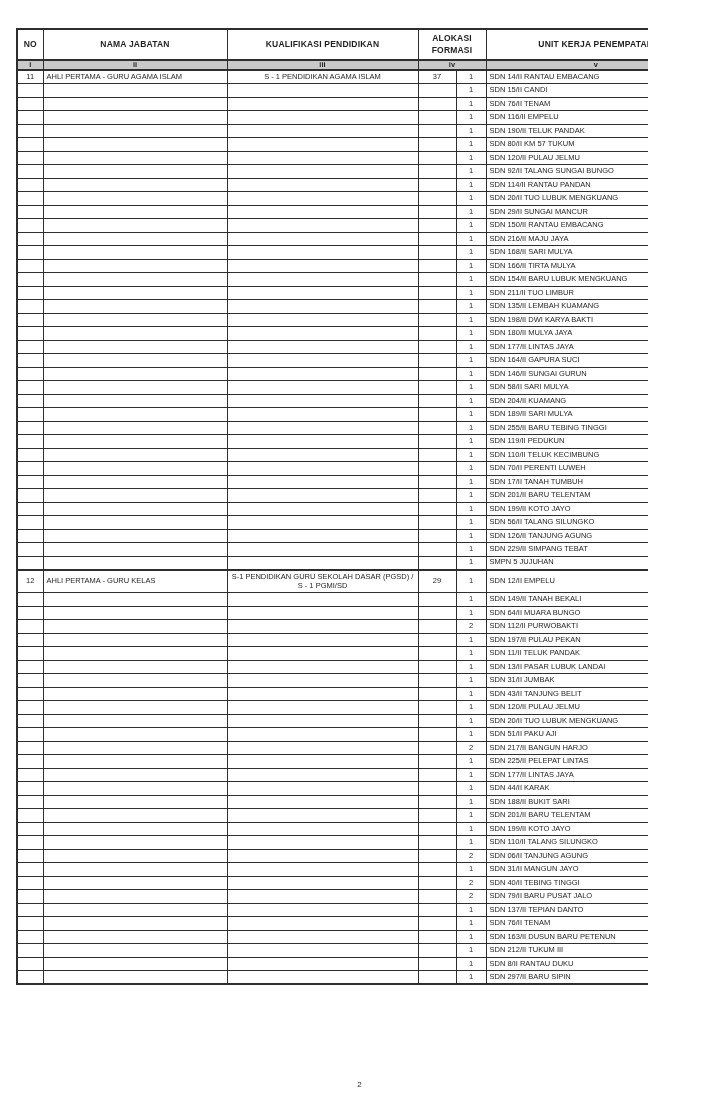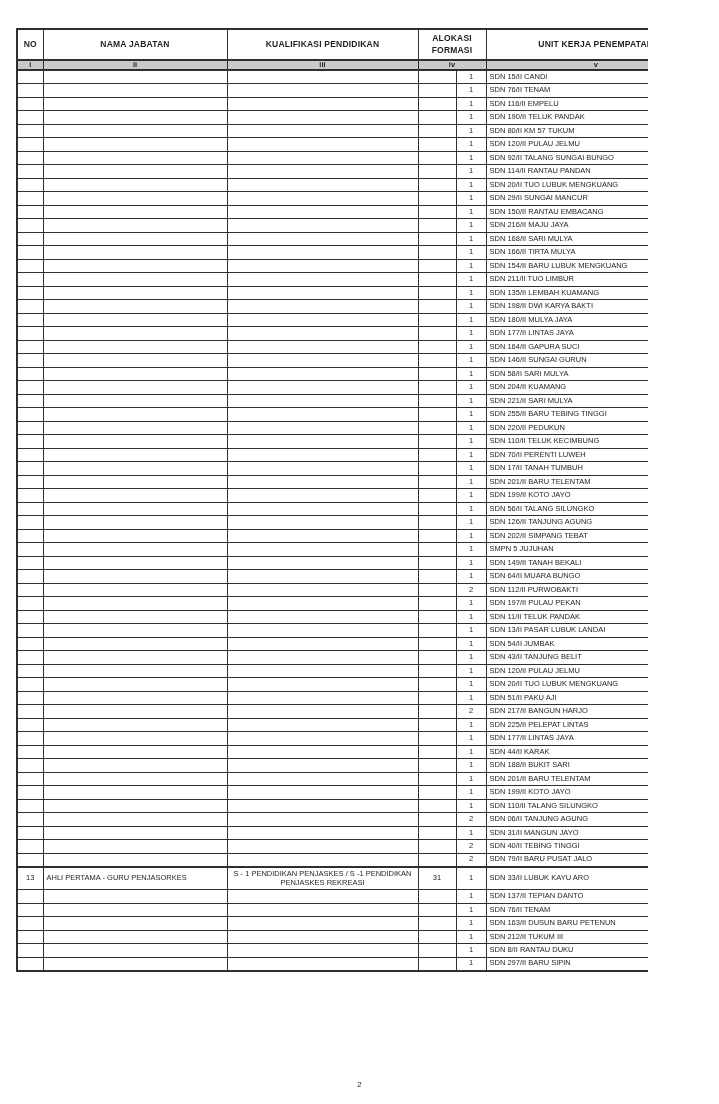--- a/index.html
+++ b/index.html
@@ -115,20 +115,28 @@
       </tr>
       <tr class="subheader">
         <td>i</td>
         <td>ii</td>
         <td>iii</td>
         <td colspan="2">iv</td>
         <td>v</td>
       </tr>
     </thead>
     <tbody id="table-body">
+        <tr class="section-start">
+          <td class="c">11</td>
+          <td class="nama">AHLI PERTAMA - GURU AGAMA ISLAM</td>
+          <td class="kual">S - 1  PENDIDIKAN AGAMA ISLAM</td>
+          <td class="c">37</td>
+          <td class="c">1</td>
+          <td class="unit">SDN 14/II RANTAU EMBACANG</td>
+        </tr>
         <tr>
           <td class="c"></td>
           <td class="nama"></td>
           <td class="kual"></td>
           <td class="c"></td>
           <td class="c">1</td>
           <td class="unit">SDN 15/II CANDI</td>
         </tr>
         <tr>
           <td class="c"></td>
@@ -313,37 +321,37 @@
           <td class="c"></td>
           <td class="c">1</td>
           <td class="unit">SDN 204/II KUAMANG</td>
         </tr>
         <tr>
           <td class="c"></td>
           <td class="nama"></td>
           <td class="kual"></td>
           <td class="c"></td>
           <td class="c">1</td>
-          <td class="unit">SDN 221/II SARI MULYA</td>
+          <td class="unit">SDN 189/II SARI MULYA</td>
         </tr>
         <tr>
           <td class="c"></td>
           <td class="nama"></td>
           <td class="kual"></td>
           <td class="c"></td>
           <td class="c">1</td>
           <td class="unit">SDN 255/II BARU TEBING TINGGI</td>
         </tr>
         <tr>
           <td class="c"></td>
           <td class="nama"></td>
           <td class="kual"></td>
           <td class="c"></td>
           <td class="c">1</td>
-          <td class="unit">SDN 220/II PEDUKUN</td>
+          <td class="unit">SDN 119/II PEDUKUN</td>
         </tr>
         <tr>
           <td class="c"></td>
           <td class="nama"></td>
           <td class="kual"></td>
           <td class="c"></td>
           <td class="c">1</td>
           <td class="unit">SDN 110/II TELUK KECIMBUNG</td>
         </tr>
         <tr>
@@ -393,29 +401,37 @@
           <td class="c"></td>
           <td class="c">1</td>
           <td class="unit">SDN 126/II TANJUNG AGUNG</td>
         </tr>
         <tr>
           <td class="c"></td>
           <td class="nama"></td>
           <td class="kual"></td>
           <td class="c"></td>
           <td class="c">1</td>
-          <td class="unit">SDN 202/II SIMPANG TEBAT</td>
+          <td class="unit">SDN 229/II SIMPANG TEBAT</td>
         </tr>
         <tr>
           <td class="c"></td>
           <td class="nama"></td>
           <td class="kual"></td>
           <td class="c"></td>
           <td class="c">1</td>
           <td class="unit">SMPN 5 JUJUHAN</td>
+        </tr>
+        <tr class="section-start">
+          <td class="c">12</td>
+          <td class="nama">AHLI PERTAMA - GURU KELAS</td>
+          <td class="kual">S-1 PENDIDIKAN GURU SEKOLAH DASAR (PGSD) / S - 1 PGMI/SD</td>
+          <td class="c">29</td>
+          <td class="c">1</td>
+          <td class="unit">SDN 12/II EMPELU</td>
         </tr>
         <tr>
           <td class="c"></td>
           <td class="nama"></td>
           <td class="kual"></td>
           <td class="c"></td>
           <td class="c">1</td>
           <td class="unit">SDN 149/II TANAH BEKALI</td>
         </tr>
         <tr>
@@ -457,21 +473,21 @@
           <td class="c"></td>
           <td class="c">1</td>
           <td class="unit">SDN 13/II PASAR LUBUK LANDAI</td>
         </tr>
         <tr>
           <td class="c"></td>
           <td class="nama"></td>
           <td class="kual"></td>
           <td class="c"></td>
           <td class="c">1</td>
-          <td class="unit">SDN 54/II JUMBAK</td>
+          <td class="unit">SDN 31/II JUMBAK</td>
         </tr>
         <tr>
           <td class="c"></td>
           <td class="nama"></td>
           <td class="kual"></td>
           <td class="c"></td>
           <td class="c">1</td>
           <td class="unit">SDN 43/II TANJUNG BELIT</td>
         </tr>
         <tr>
@@ -586,28 +602,20 @@
           <td class="c">2</td>
           <td class="unit">SDN 40/II TEBING TINGGI</td>
         </tr>
         <tr>
           <td class="c"></td>
           <td class="nama"></td>
           <td class="kual"></td>
           <td class="c"></td>
           <td class="c">2</td>
           <td class="unit">SDN 79/II BARU PUSAT JALO</td>
-        </tr>
-        <tr class="section-start">
-          <td class="c">13</td>
-          <td class="nama">AHLI PERTAMA - GURU PENJASORKES</td>
-          <td class="kual">S - 1 PENDIDIKAN PENJASKES / S -1 PENDIDIKAN PENJASKES REKREASI</td>
-          <td class="c">31</td>
-          <td class="c">1</td>
-          <td class="unit">SDN 33/II LUBUK KAYU ARO</td>
         </tr>
         <tr>
           <td class="c"></td>
           <td class="nama"></td>
           <td class="kual"></td>
           <td class="c"></td>
           <td class="c">1</td>
           <td class="unit">SDN 137/II TEPIAN DANTO</td>
         </tr>
         <tr>

